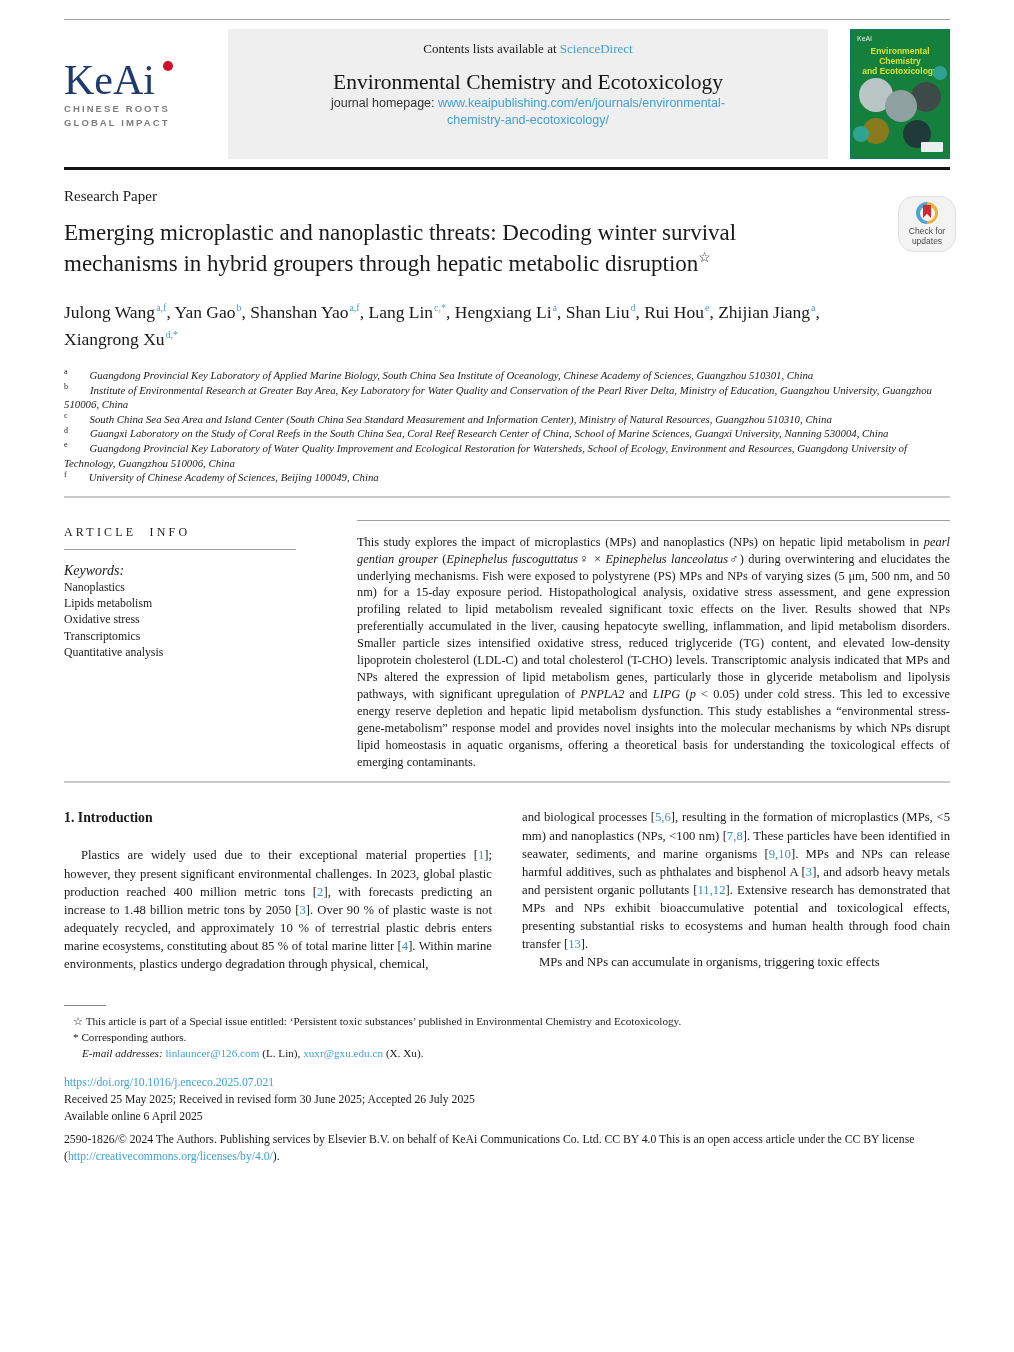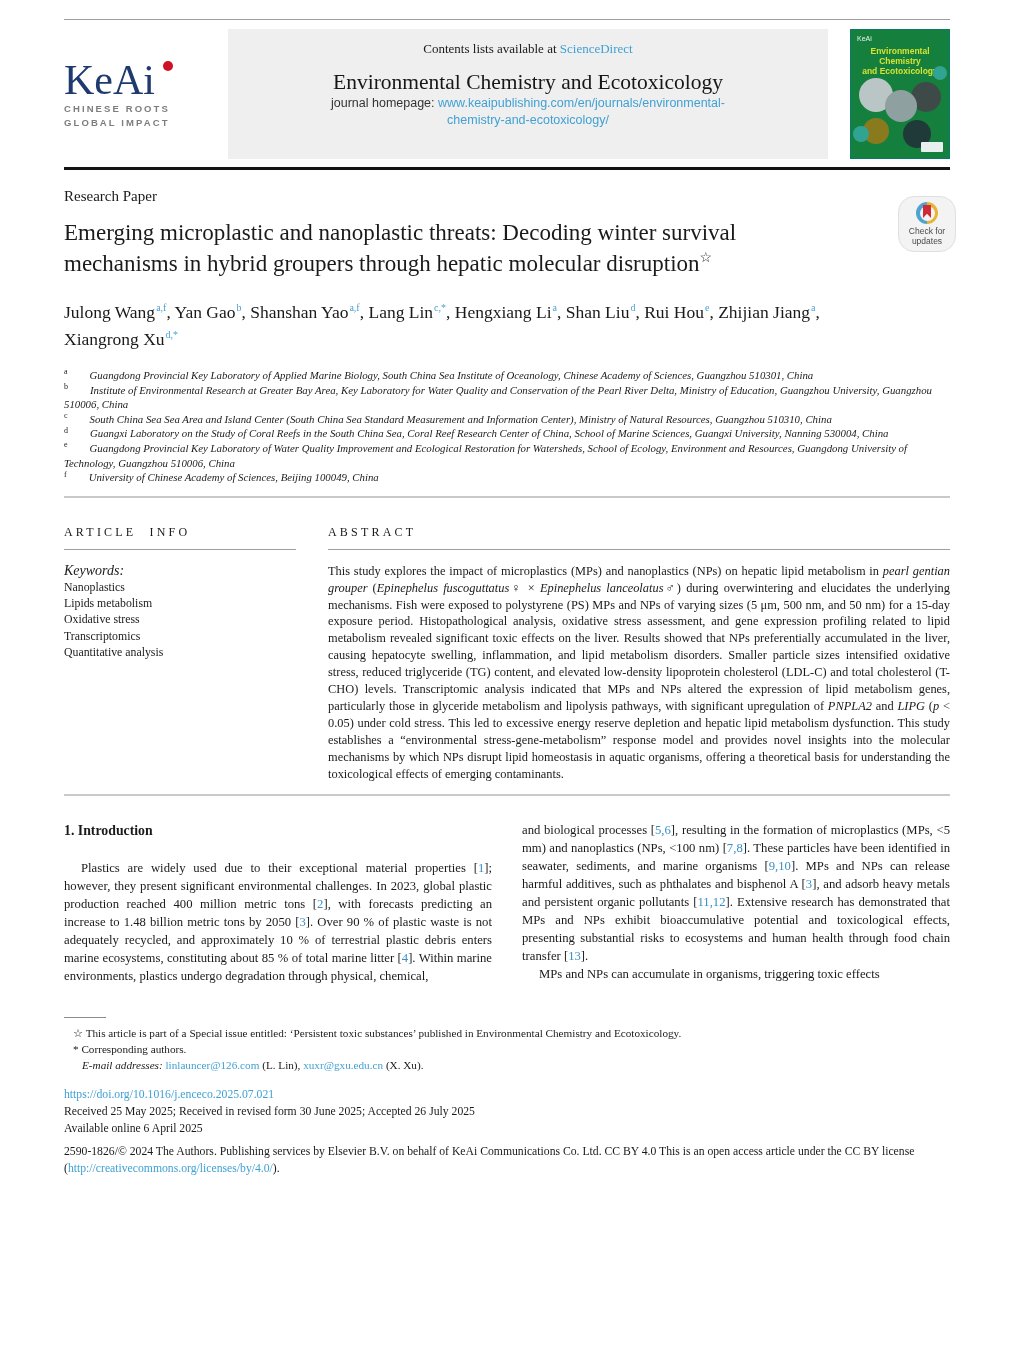--- a/index.html
+++ b/index.html
@@ -39,21 +39,21 @@
   .badge-ring::before{content:"";width:15px;height:15px;background:#f3f3f3;border-radius:50%;position:absolute;}
   .badge-mark{width:8px;height:13px;background:#CE2B37;clip-path:polygon(0 0,100% 0,100% 100%,50% 68%,0 100%);position:relative;z-index:1;margin-top:-3px;}
 
   .title{font-size:23px;line-height:31px;margin-top:12px;margin-right:110px;}
   .title-star{font-size:14px;vertical-align:super;line-height:0;}
   .authors{font-size:17.5px;line-height:27px;margin-top:20px;margin-right:60px;}
   .affs{margin-top:15px;font-size:10.8px;line-height:14.6px;}
   .aff .afftext{font-style:italic;padding-left:20px;}
   .affsup{font-size:8px;vertical-align:super;line-height:0;margin-right:2px;}
 
-  .info-grid{display:grid;grid-template-columns:232px 1fr;column-gap:32px;margin-top:13px;}
+  .info-grid{display:grid;grid-template-columns:232px 1fr;column-gap:61px;margin-top:13px;}
   .sec-head{font-size:12px;letter-spacing:3.2px;word-spacing:7px;margin-top:14px;}
   .sec-rule{border-top:1.5px solid #9e9e9e;margin-top:9px;margin-bottom:13px;}
   .kw-label{font-style:italic;font-size:14px;line-height:16.2px;}
   .kw{font-size:11.8px;line-height:16.2px;}
   .abstract{font-size:12.4px;line-height:16.9px;text-align:justify;}
 
   .body-grid{display:grid;grid-template-columns:1fr 1fr;column-gap:30px;margin-top:25px;}
   .h-intro{font-size:13.8px;font-weight:bold;margin:2px 0 20px 0;}
   .bp{font-size:12.7px;line-height:18.1px;text-align:justify;margin:0;}
   .indent{text-indent:17px;}
@@ -104,21 +104,21 @@
     <div class="type-label">Research Paper</div>
 
     <div class="badge">
       <div class="badge-ring">
           <div class="badge-mark"></div>
         </div>
       <div>Check for</div>
       <div>updates</div>
     </div>
 
-    <div class="title"><span>Emerging microplastic and nanoplastic threats: Decoding winter survival mechanisms in hybrid groupers through hepatic molecular disruption</span><span class="title-star">☆</span></div>
+    <div class="title"><span>Emerging microplastic and nanoplastic threats: Decoding winter survival mechanisms in hybrid groupers through hepatic metabolic disruption</span><span class="title-star">☆</span></div>
 
     <div class="authors"><span>Julong Wang</span><span class="sup">a,f</span><span>, Yan Gao</span><span class="sup">b</span><span>, Shanshan Yao</span><span class="sup">a,f</span><span>, Lang Lin</span><span class="sup">c,*</span><span>, Hengxiang Li</span><span class="sup">a</span><span>, Shan Liu</span><span class="sup">d</span><span>, Rui Hou</span><span class="sup">e</span><span>, Zhijian Jiang</span><span class="sup">a</span><span>, Xiangrong Xu</span><span class="sup">d,*</span></div>
 
     <div class="affs">
       <div class="aff"><span class="affsup">a</span><span class="afftext">Guangdong Provincial Key Laboratory of Applied Marine Biology, South China Sea Institute of Oceanology, Chinese Academy of Sciences, Guangzhou 510301, China</span></div>
       <div class="aff"><span class="affsup">b</span><span class="afftext">Institute of Environmental Research at Greater Bay Area, Key Laboratory for Water Quality and Conservation of the Pearl River Delta, Ministry of Education, Guangzhou University, Guangzhou 510006, China</span></div>
       <div class="aff"><span class="affsup">c</span><span class="afftext">South China Sea Sea Area and Island Center (South China Sea Standard Measurement and Information Center), Ministry of Natural Resources, Guangzhou 510310, China</span></div>
       <div class="aff"><span class="affsup">d</span><span class="afftext">Guangxi Laboratory on the Study of Coral Reefs in the South China Sea, Coral Reef Research Center of China, School of Marine Sciences, Guangxi University, Nanning 530004, China</span></div>
       <div class="aff"><span class="affsup">e</span><span class="afftext">Guangdong Provincial Key Laboratory of Water Quality Improvement and Ecological Restoration for Watersheds, School of Ecology, Environment and Resources, Guangdong University of Technology, Guangzhou 510006, China</span></div>
       <div class="aff"><span class="affsup">f</span><span class="afftext">University of Chinese Academy of Sciences, Beijing 100049, China</span></div>
@@ -132,21 +132,20 @@
       <div class="sec-head">ARTICLE INFO</div>
       <div class="sec-rule"></div>
       <div class="kw-label">Keywords:</div>
       <div class="kw">Nanoplastics</div>
       <div class="kw">Lipids metabolism</div>
       <div class="kw">Oxidative stress</div>
       <div class="kw">Transcriptomics</div>
       <div class="kw">Quantitative analysis</div>
     </div>
     <div>
-      <div class="sec-head">ABSTRACT</div>
       <div class="sec-rule"></div>
       <div class="abstract"><span>This study explores the impact of microplastics (MPs) and nanoplastics (NPs) on hepatic lipid metabolism in </span><span class="i">pearl gentian grouper</span><span> (</span><span class="i">Epinephelus fuscoguttatus</span><span>♀ × </span><span class="i">Epinephelus lanceolatus</span><span>♂) during overwintering and elucidates the underlying mechanisms. Fish were exposed to polystyrene (PS) MPs and NPs of varying sizes (5 μm, 500 nm, and 50 nm) for a 15-day exposure period. Histopathological analysis, oxidative stress assessment, and gene expression profiling related to lipid metabolism revealed significant toxic effects on the liver. Results showed that NPs preferentially accumulated in the liver, causing hepatocyte swelling, inflammation, and lipid metabolism disorders. Smaller particle sizes intensified oxidative stress, reduced triglyceride (TG) content, and elevated low-density lipoprotein cholesterol (LDL-C) and total cholesterol (T-CHO) levels. Transcriptomic analysis indicated that MPs and NPs altered the expression of lipid metabolism genes, particularly those in glyceride metabolism and lipolysis pathways, with significant upregulation of </span><span class="i">PNPLA2</span><span> and </span><span class="i">LIPG</span><span> (</span><span class="i">p</span><span> &lt; 0.05) under cold stress. This led to excessive energy reserve depletion and hepatic lipid metabolism dysfunction. This study establishes a “environmental stress-gene-metabolism” response model and provides novel insights into the molecular mechanisms by which NPs disrupt lipid homeostasis in aquatic organisms, offering a theoretical basis for understanding the toxicological effects of emerging contaminants.</span></div>
     </div>
   </div>
 
   <div class="rule-mid"></div>
 
   <div class="body-grid">
     <div>
       <div class="h-intro">1. Introduction</div>

